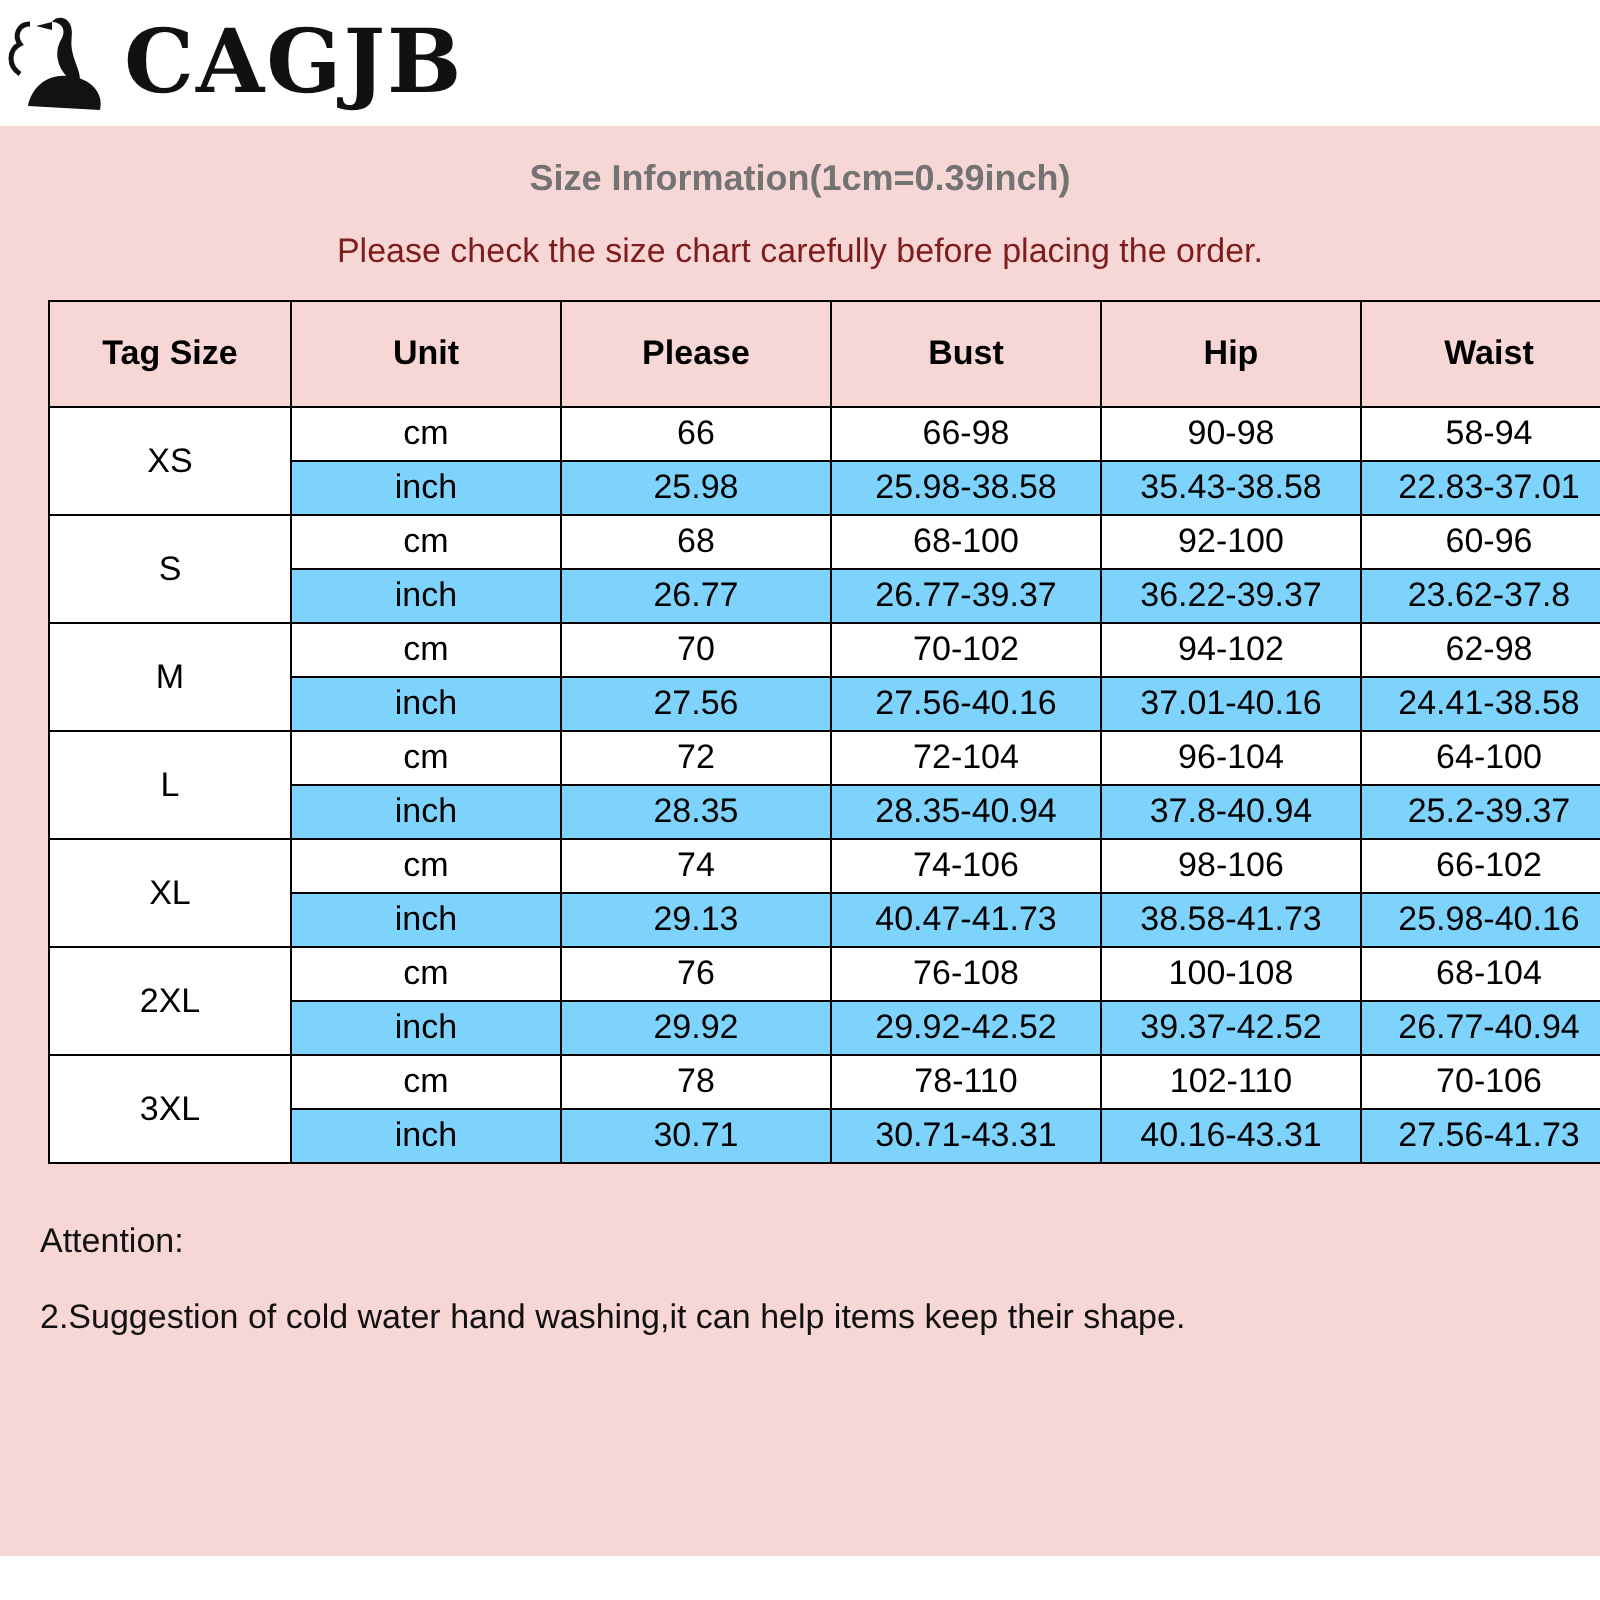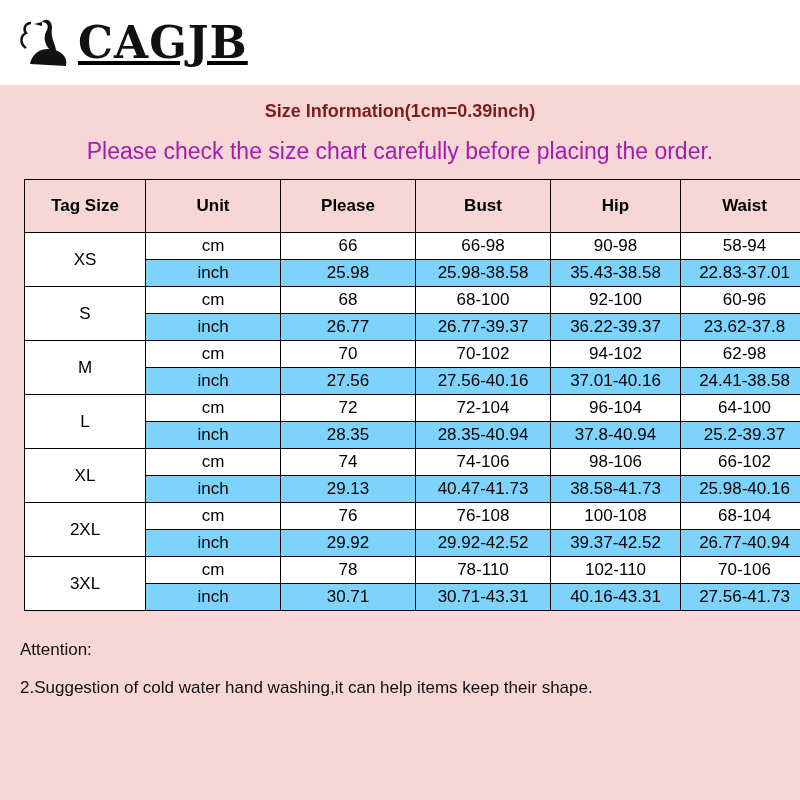--- a/index.html
+++ b/index.html
@@ -3,38 +3,37 @@
 <meta charset="utf-8">
 <style>
   html,body{margin:0;padding:0;background:#ffffff;}
   .page{
     width:800px;height:800px;margin:0 auto;background:#ffffff;
     font-family:"Liberation Sans",sans-serif;color:#000;overflow:hidden;
     box-sizing:border-box;
   }
   
   .logo-bar{
-    height:85px;display:flex;align-items:center;padding-left:16px;box-sizing:border-box;
+    height:63px;display:flex;align-items:center;padding-left:0;box-sizing:border-box;
     background:#ffffff;
-    text-decoration:underline;
   }
   .swan{display:inline-flex;margin-right:4px;}
   .brand{
     font-family:"DejaVu Serif",serif;font-weight:bold;font-size:44px;
     letter-spacing:1px;color:#111;line-height:1;
   }
   
   .pink-panel{
     background:#f7d6d6;height:715px;box-sizing:border-box;padding-top:16px;
   }
   .title{
-    text-align:center;font-weight:bold;font-size:18px;color:#7f1d1d;
+    text-align:center;font-weight:bold;font-size:18px;color:#737373;
   }
   .subtitle{
-    text-align:center;font-size:23px;margin-top:16px;color:#a21caf;
+    text-align:center;font-size:17px;margin-top:16px;color:#7f1d1d;
   }
   
   table.size-table{
     border-collapse:collapse;width:784px;margin:14px 8px 0 24px;table-layout:fixed;
     font-size:17px;
   }
   table.size-table th,table.size-table td{
     border:1px solid #000;text-align:center;vertical-align:middle;padding:0;
   }
   table.size-table th{

